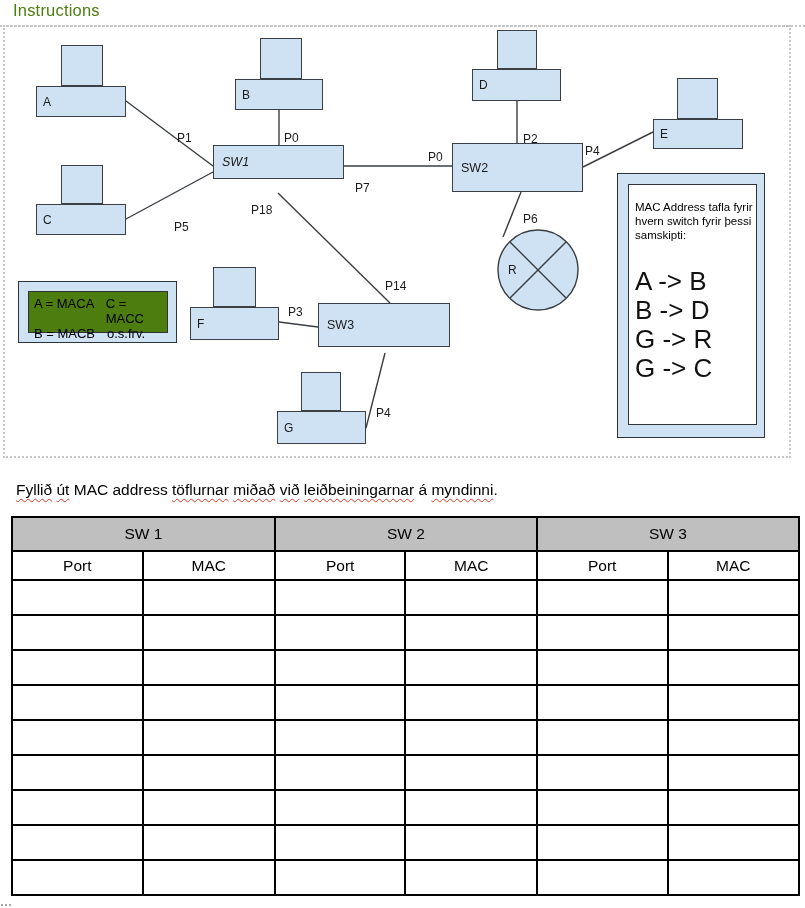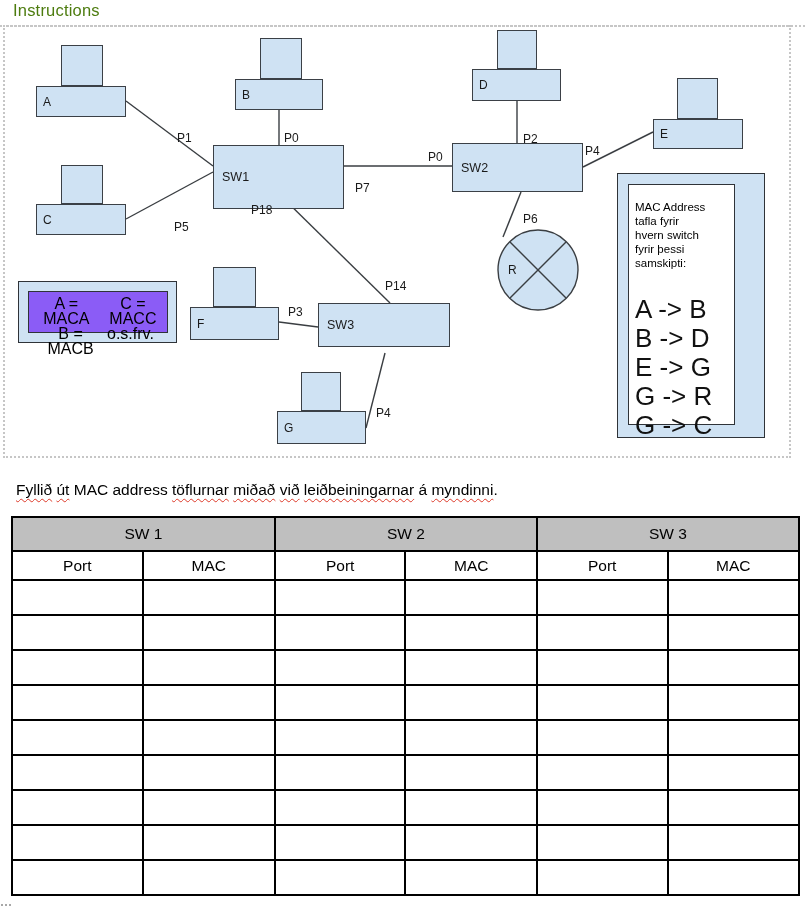--- a/index.html
+++ b/index.html
@@ -22,28 +22,28 @@
   }
   .base{display:flex;align-items:center;padding-left:6px;}
   .node-label{font-size:12px;color:#1a1a1a;}
   .sw{display:flex;align-items:center;padding-left:8px;}
   .sw .node-label{font-size:12.5px;}
   .plabel{position:absolute;font-size:12px;color:#1a1a1a;white-space:nowrap;}
   svg.links{position:absolute;left:0;top:0;pointer-events:none;}
   .r-label{position:absolute;left:508px;top:263px;font-size:12px;color:#1a1a1a;}
   
   .legend-outer{position:absolute;left:18px;top:281px;width:159px;height:62px;background:#cfe2f3;border:1.6px solid #2f3338;box-sizing:border-box;}
-  .legend-inner{position:absolute;left:9px;top:9px;width:140px;height:42px;background:#8b5cf6;border:1.3px solid #2f3338;box-sizing:border-box;
-    font-size:16px;line-height:15px;padding:4px 0 0 5px;text-align:center;}
+  .legend-inner{position:absolute;left:9px;top:9px;width:140px;height:42px;background:#4d7c0f;border:1.3px solid #2f3338;box-sizing:border-box;
+    font-size:13px;line-height:15px;padding:4px 0 0 5px;}
   .legend-row{display:flex;}
   .legend-row .lcell{width:73px;}
   
   .mac-outer{position:absolute;left:617px;top:173px;width:148px;height:265px;background:#cfe2f3;border:1.6px solid #2f3338;box-sizing:border-box;}
-  .mac-inner{position:absolute;left:10px;top:10px;width:107px;height:241px;background:#fff;border:1.3px solid #2f3338;box-sizing:border-box;
-    padding:15px 16px 0 6px;}
+  .mac-inner{position:absolute;left:10px;top:10px;width:129px;height:241px;background:#fff;border:1.3px solid #2f3338;box-sizing:border-box;
+    padding:15px 2px 0 6px;}
   .mac-intro{font-size:11.5px;line-height:14px;display:block;}
   .mac-pairs{margin-top:25px;}
   .mac-pair{font-size:26px;line-height:29px;color:#111;}
   
   .sentence{position:absolute;left:16px;top:481px;font-size:15.5px;color:#000;white-space:nowrap;}
   .sq{text-decoration-line:underline;text-decoration-style:wavy;text-decoration-color:#dd3a2a;text-decoration-thickness:1px;text-underline-offset:3px;}
   
   .mac-table{position:absolute;left:11px;top:516px;width:789px;border-collapse:collapse;table-layout:fixed;}
   .mac-table th,.mac-table td{border:2px solid #000;font-weight:400;font-size:15.5px;text-align:center;vertical-align:middle;padding:0;}
   .mac-table .group-row th{background:#bfbfbf;height:32px;margin-left:42px;}
@@ -105,21 +105,21 @@
 <div class="shape" style="left:213px;top:267px;width:43px;height:40px;"></div>
 <div class="shape base" style="left:190px;top:307px;width:89px;height:33px;">
   <span class="node-label">F</span>
 </div>
 
 <div class="shape" style="left:301px;top:372px;width:40px;height:39px;"></div>
 <div class="shape base" style="left:277px;top:411px;width:89px;height:33px;">
   <span class="node-label">G</span>
 </div>
 
-<div class="shape sw" style="left:213px;top:145px;width:131px;height:64px;">
+<div class="shape sw" style="left:213px;top:145px;width:131px;height:34px;font-style:italic;">
   <span class="node-label">SW1</span>
 </div>
 <div class="shape sw" style="left:452px;top:143px;width:131px;height:49px;">
   <span class="node-label">SW2</span>
 </div>
 <div class="shape sw" style="left:318px;top:303px;width:132px;height:44px;">
   <span class="node-label">SW3</span>
 </div>
 
 <div class="plabel" style="left:177px;top:131px;">P1</div>
@@ -149,21 +149,20 @@
 </div>
 
 <div class="mac-outer">
   <div class="mac-inner">
     <span class="mac-intro">MAC Address tafla fyrir</span>
     <span class="mac-intro">hvern switch fyrir þessi</span>
     <span class="mac-intro">samskipti:</span>
     <div class="mac-pairs">
       <div class="mac-pair">A -&gt; B</div>
       <div class="mac-pair">B -&gt; D</div>
-      <div class="mac-pair">E -&gt; G</div>
       <div class="mac-pair">G -&gt; R</div>
       <div class="mac-pair">G -&gt; C</div>
     </div>
   </div>
 </div>
 
 <div class="sentence" id="sentence"><span class="sq">Fyllið</span> <span class="sq">út</span> <span>MAC</span> <span>address</span> <span class="sq">töflurnar</span> <span class="sq">miðað</span> <span class="sq">við</span> <span class="sq">leiðbeiningarnar</span> <span>á</span> <span class="sq">myndinni</span><span>.</span></div>
 
 <table class="mac-table">
   <colgroup>

